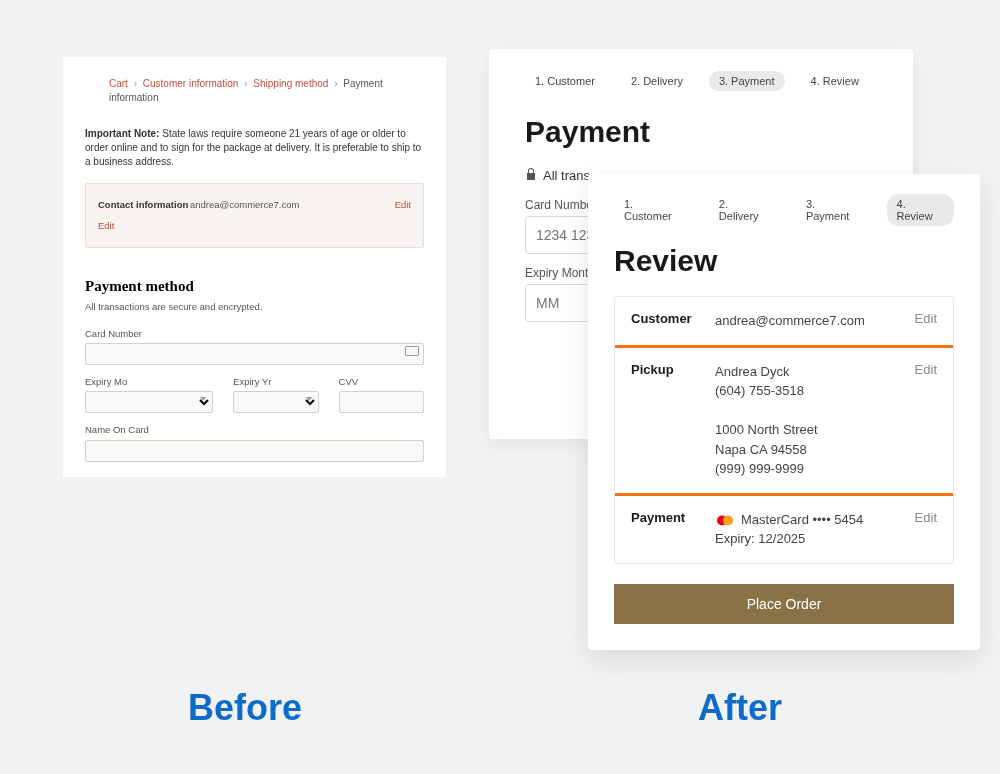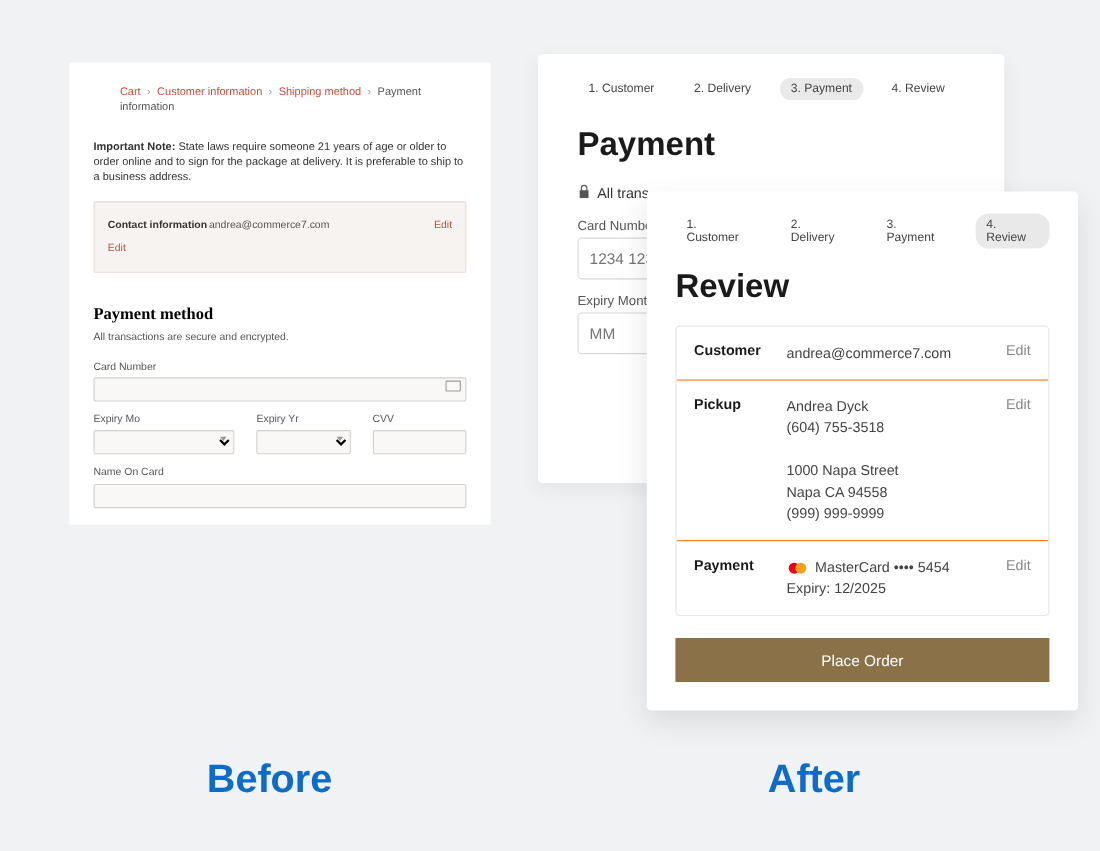--- a/index.html
+++ b/index.html
@@ -127,21 +127,21 @@
 .after-review .steps-bar { margin-bottom: 18px; }
 .review-card {
   border: 1px solid #e6e6e6;
   border-radius: 4px;
   margin-bottom: 20px;
   overflow: hidden;
 }
 .review-row {
   display: flex;
   padding: 14px 16px;
-  border-bottom: 1px solid #f97316;
+  border-bottom: 3px solid #f97316;
   font-size: 13px;
 }
 .review-row:last-child { border-bottom: none; }
 .review-row .rlabel { width: 84px; font-weight: 700; color: #1a1a1a; }
 .review-row .rval { flex: 1; color: #444; line-height: 1.5; }
 .review-row .redit { color: #888; font-size: 13px; cursor: pointer; }
 .mc-icon { display: inline-flex; vertical-align: middle; margin-right: 6px; }
 .place-order {
   display: block;
   width: 100%;
@@ -265,21 +265,21 @@
       <div class="review-row">
         <span class="rlabel">Customer</span>
         <span class="rval">andrea@commerce7.com</span>
         <span class="redit">Edit</span>
       </div>
       <div class="review-row">
         <span class="rlabel">Pickup</span>
         <span class="rval">
           <span>Andrea Dyck</span><br>
           <span>(604) 755-3518</span><br><br>
-          <span>1000 Napa Street</span><br>
+          <span>1000 North Street</span><br>
           <span>Napa CA 94558</span><br>
           <span>(999) 999-9999</span>
         </span>
         <span class="redit">Edit</span>
       </div>
       <div class="review-row">
         <span class="rlabel">Payment</span>
         <span class="rval">
           <span class="mc-icon">
             <svg width="20" height="13">

